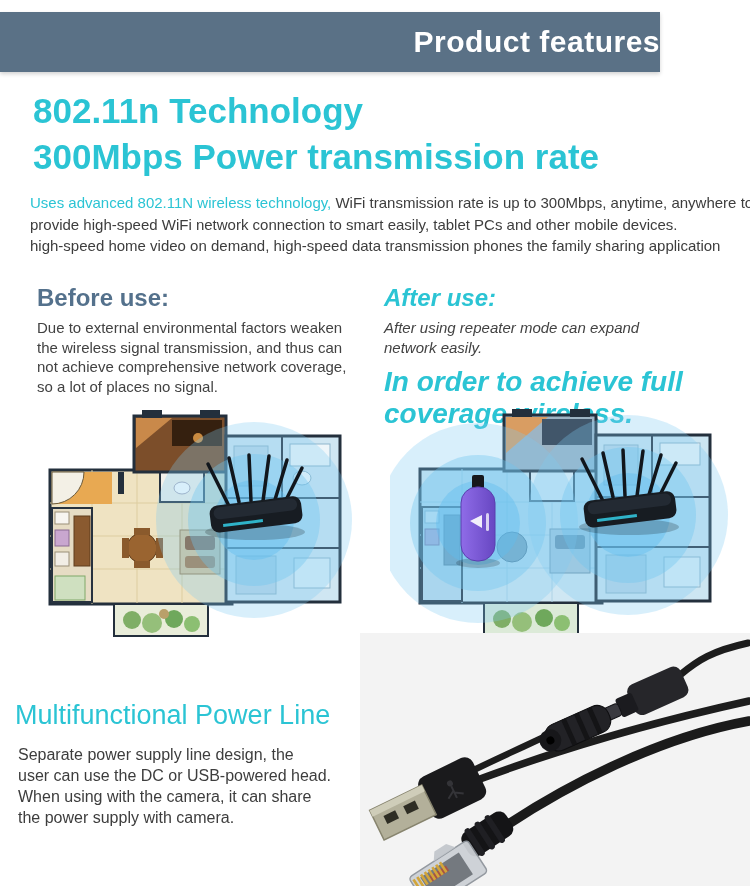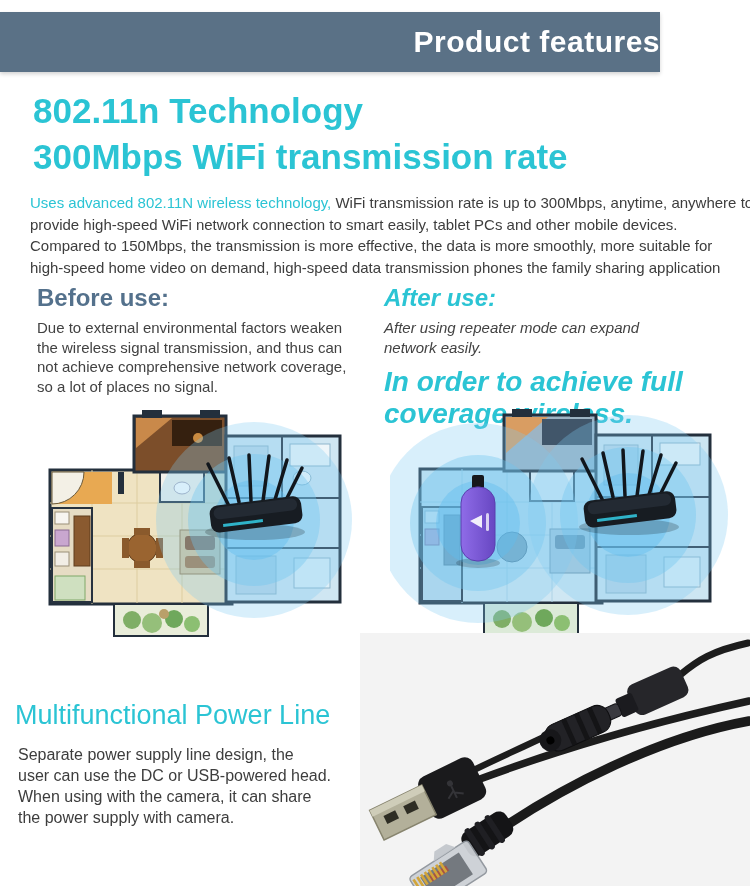--- a/index.html
+++ b/index.html
@@ -57,27 +57,26 @@
 <body>
 
 <div class="page">
 
   <div class="header-bar">
     <div class="header-title">Product features</div>
   </div>
 
   <div class="intro-heading">
     <div>802.11n Technology</div>
-    <div>300Mbps WiFi transmission rate</div>
+    <div>300Mbps Power transmission rate</div>
   </div>
 
   <div class="intro-para">
     <div><span class="hl">Uses advanced 802.11N wireless technology,</span><span> WiFi transmission rate is up to 300Mbps, anytime, anywhere to</span></div>
     <div>provide high-speed WiFi network connection to smart easily, tablet PCs and other mobile devices.</div>
-    <div>Compared to 150Mbps, the transmission is more effective, the data is more smoothly, more suitable for</div>
     <div>high-speed home video on demand, high-speed data transmission phones the family sharing application</div>
   </div>
 
   <div class="col col-before">
     <h2 class="col-heading">Before use:</h2>
     <p class="col-body">Due to external environmental factors weaken
 the wireless signal transmission, and thus can
 not achieve comprehensive network coverage,
 so a lot of places no signal.</p>
   </div>

